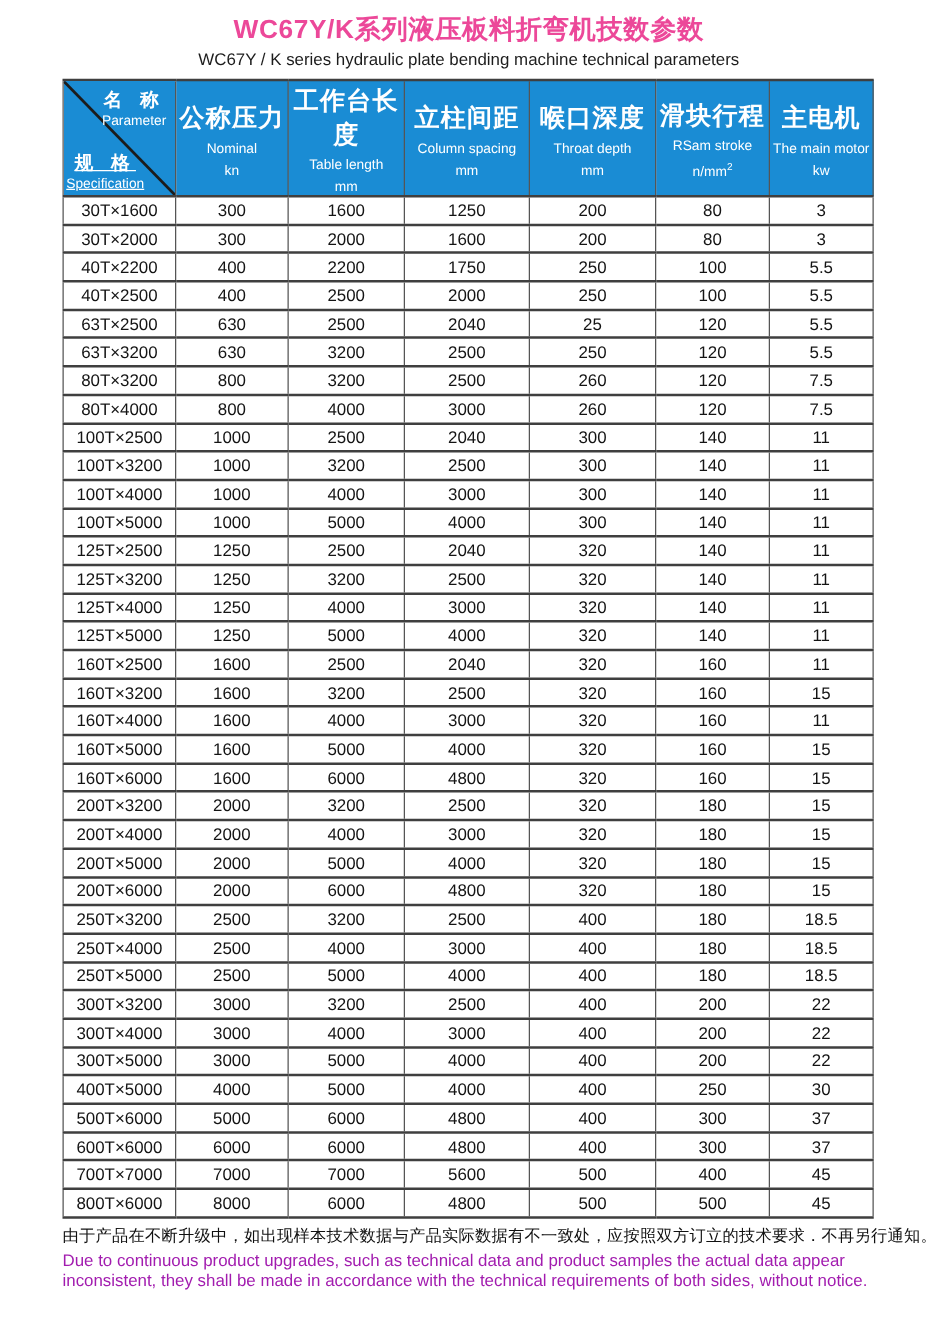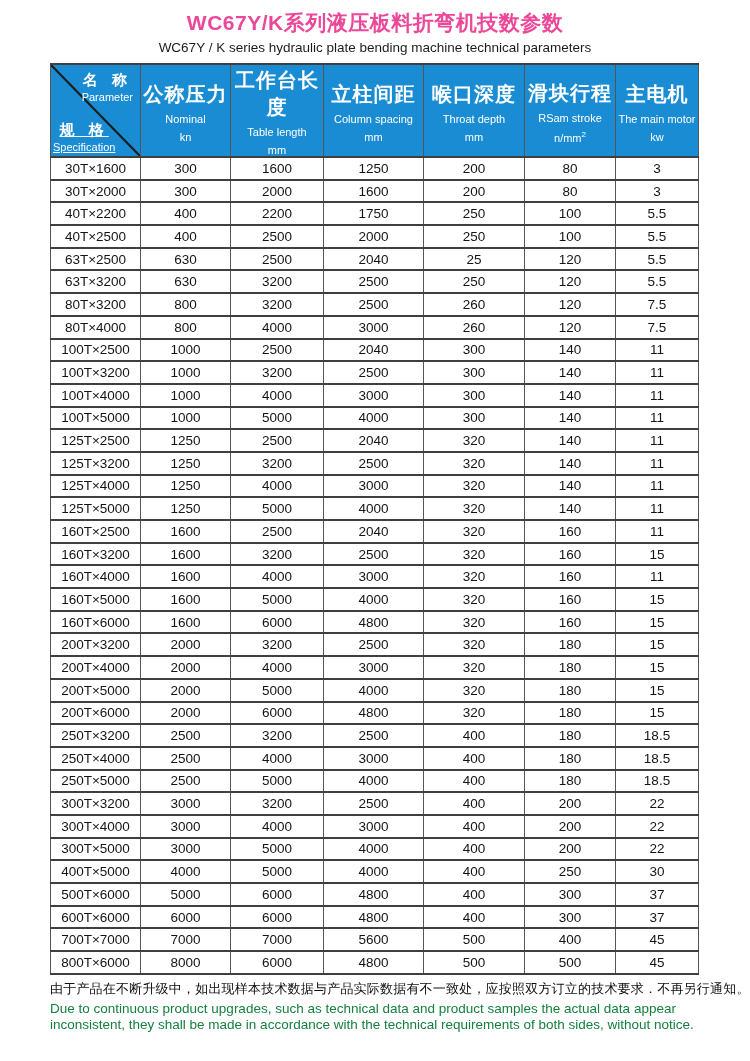--- a/index.html
+++ b/index.html
@@ -50,21 +50,21 @@
   .corner-top .c-en{font-size:11px;display:block;margin-top:1px;}
   .corner-bottom{position:absolute;bottom:3px;left:2px;text-align:center;text-decoration:underline;}
   .corner-bottom .c-cn{font-size:15px;font-weight:bold;letter-spacing:5px;display:block;}
   .corner-bottom .c-en{font-size:11px;display:block;margin-top:1px;}
   tbody td{
     height:22.7px;font-size:13.5px;color:var(--text);
     font-family:"Liberation Sans","DejaVu Sans",sans-serif;
   }
   .footer{margin:5px 0 0 50px;width:652px;}
   .f-cn{font-size:13px;color:#101010;margin:0 0 3px 0;white-space:nowrap;letter-spacing:0.2px;}
-  .f-en{font-size:13.5px;color:#15803d;margin:0;line-height:1.18;}
+  .f-en{font-size:13.5px;color:#a21caf;margin:0;line-height:1.18;}
 </style>
 </head>
 <body>
 
 <div>
 
   <h1 class="title">WC67Y/K系列液压板料折弯机技数参数</h1>
   <div class="subtitle">WC67Y / K series hydraulic plate bending machine technical parameters</div>
 
   <table class="spec">

